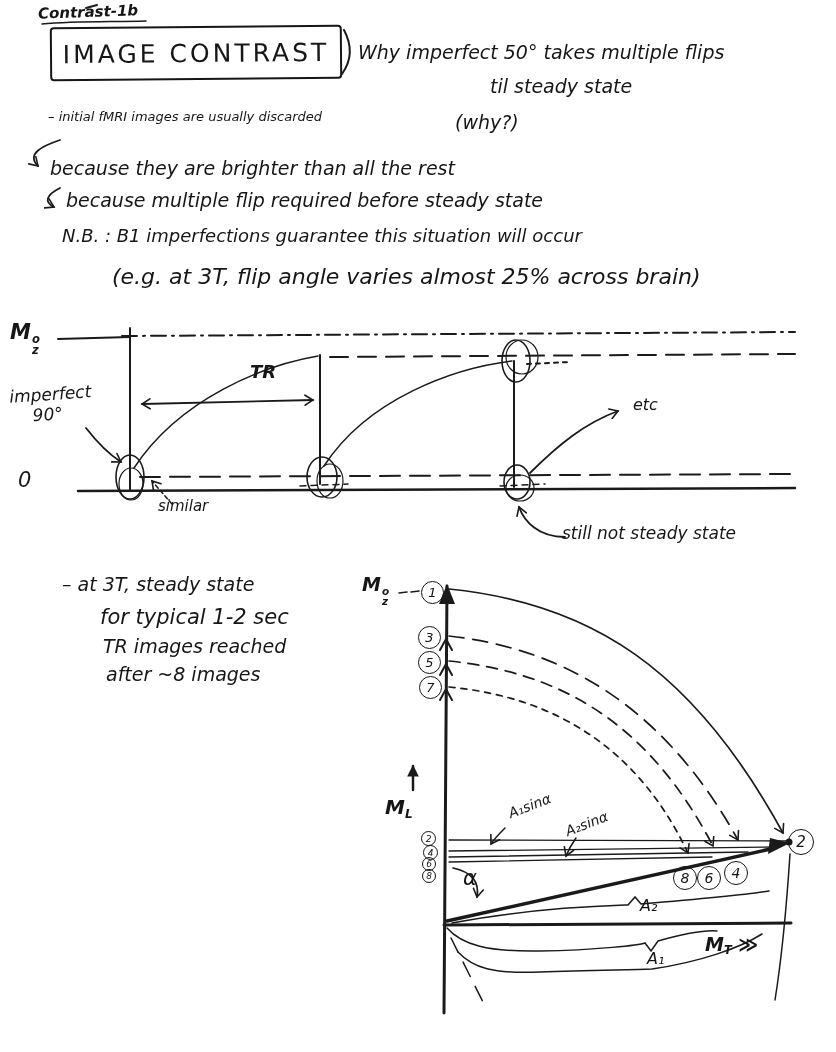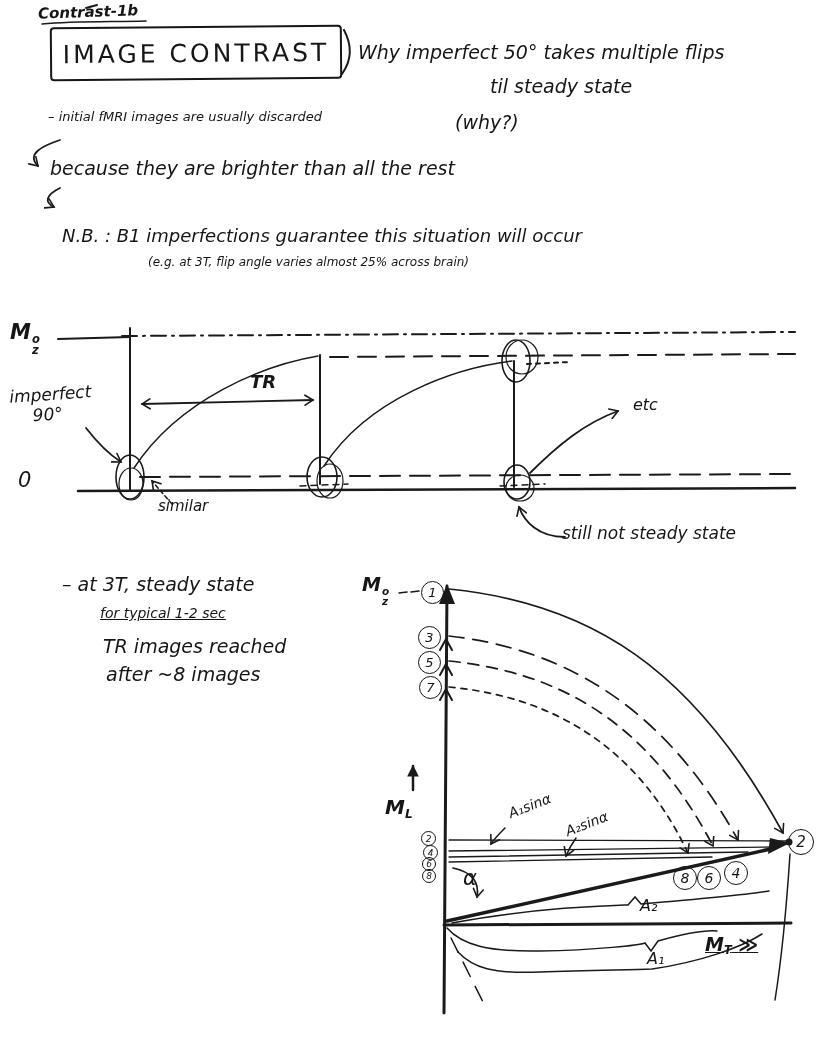--- a/index.html
+++ b/index.html
@@ -123,41 +123,42 @@
   <div class="lbl corner" style="left:38px; top:4px;">Contrast-1b</div>
   <div class="title-box">
     <span class="title-text">IMAGE CONTRAST</span>
   </div>
   <div class="lbl" style="left:358px; top:42px; font-size:19px;">Why imperfect 50° takes multiple flips</div>
   <div class="lbl" style="left:490px; top:76px; font-size:19px;">til steady state</div>
 
   <div class="lbl" style="left:48px; top:110px; font-size:13px;">– initial fMRI images are usually discarded</div>
   <div class="lbl" style="left:455px; top:112px; font-size:19px;">(why?)</div>
   <div class="lbl" style="left:50px; top:158px; font-size:19px;">because they are brighter than all the rest</div>
+  <div class="lbl" style="left:66px; top:190px; font-size:19px;">because multiple flip required before steady state</div>
   <div class="lbl" style="left:62px; top:226px; font-size:18px;">N.B. :  B1 imperfections guarantee this situation will occur</div>
-  <div class="lbl" style="left:112px; top:256px; font-size:12px;margin-left:36px;">(e.g. at 3T, flip angle varies almost 25% across brain)</div>
+  <div class="lbl" style="left:112px; top:264px; font-size:22px;">(e.g. at 3T, flip angle varies almost 25% across brain)</div>
 
   <div class="lbl" style="left:10px; top:320px; font-size:21px; font-weight:bold;">
     <span>M</span><span class="ss">
         <span>o</span>
         <span>z</span>
       </span>
   </div>
   <div class="lbl" style="left:18px; top:468px; font-size:21px;">0</div>
   <div class="lbl" style="left:10px; top:385px; font-size:17px; transform:rotate(-4deg);">
     <div>imperfect</div>
     <div style="margin-left:22px;">90°</div>
   </div>
-  <div class="lbl" style="left:250px; top:372px; font-size:18px; font-weight:bold;">TR</div>
+  <div class="lbl" style="left:250px; top:362px; font-size:18px; font-weight:bold;">TR</div>
   <div class="lbl" style="left:158px; top:498px; font-size:15px;">similar</div>
   <div class="lbl" style="left:633px; top:396px; font-size:16px;">etc</div>
   <div class="lbl" style="left:562px; top:524px; font-size:17px;">still not steady state</div>
 
   <div class="lbl" style="left:62px; top:574px; font-size:19px;">– at 3T, steady state</div>
-  <div class="lbl" style="left:100px; top:605px; font-size:14px;text-decoration:underline;">for typical 1-2 sec</div>
+  <div class="lbl" style="left:100px; top:605px; font-size:21px;">for typical 1-2 sec</div>
   <div class="lbl" style="left:103px; top:636px; font-size:19px;">TR images reached</div>
   <div class="lbl" style="left:106px; top:664px; font-size:19px;">after ~8 images</div>
 
   <div class="lbl" style="left:362px; top:574px; font-size:19px; font-weight:bold;">
     <span>M</span><span class="ss">
         <span>o</span>
         <span>z</span>
       </span>
   </div>
 
@@ -177,17 +178,17 @@
   <span class="circ" style="left:788px; top:829px; width:26px; height:26px; font-size:15px;">2</span>
 
   <div class="lbl" style="left:385px; top:796px; font-size:20px; font-weight:bold;">
     <span>M</span><span class="sub">L</span>
   </div>
   <div class="lbl rot" style="left:506px; top:806px; font-size:14px; transform:rotate(-21deg);">A₁sinα</div>
   <div class="lbl rot" style="left:563px; top:824px; font-size:14px; transform:rotate(-21deg);">A₂sinα</div>
   <div class="lbl" style="left:463px; top:866px; font-size:21px;">α</div>
   <div class="lbl" style="left:640px; top:897px; font-size:16px;">A₂</div>
   <div class="lbl" style="left:647px; top:950px; font-size:16px;">A₁</div>
-  <div class="lbl" style="left:705px; top:934px; font-size:19px; font-weight:bold;text-decoration:underline;">
+  <div class="lbl" style="left:705px; top:934px; font-size:19px; font-weight:bold;">
     <span>M</span><span class="sub">T</span> <span>≫</span>
   </div>
 
 </div>
 
 </body></html>

